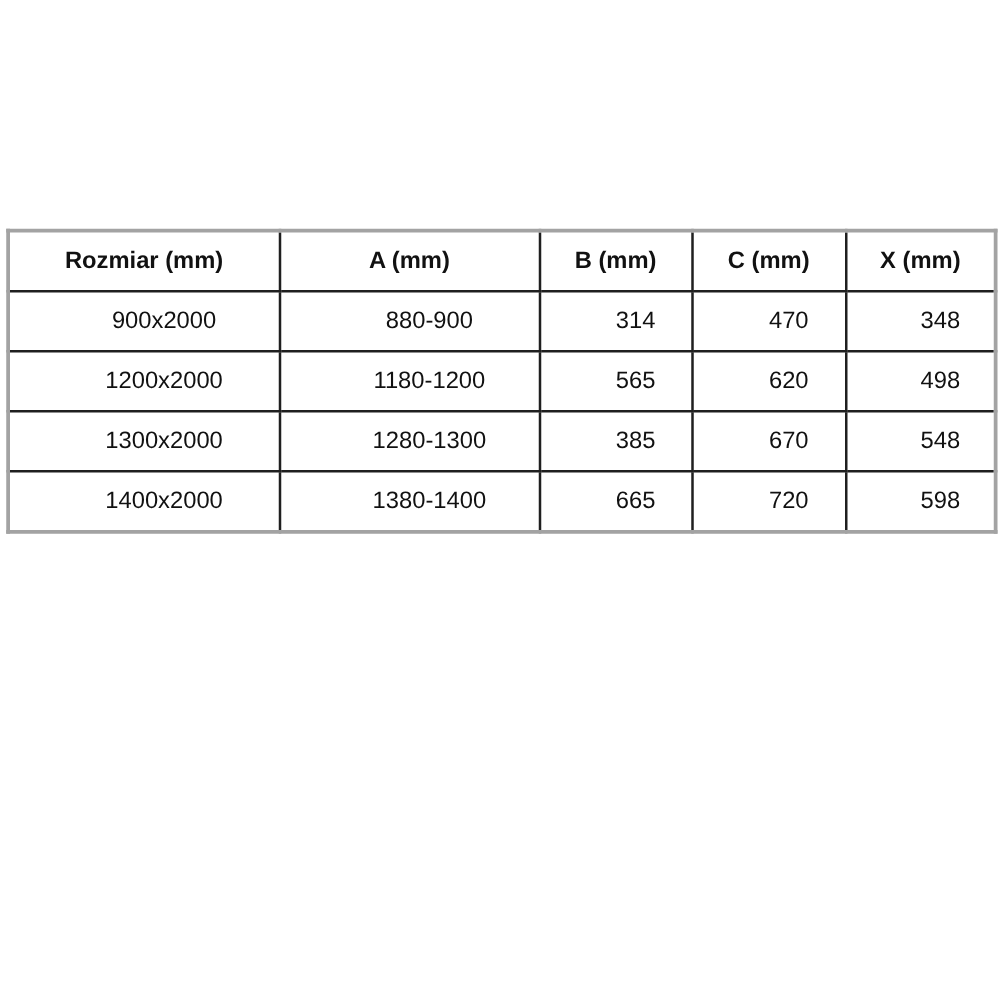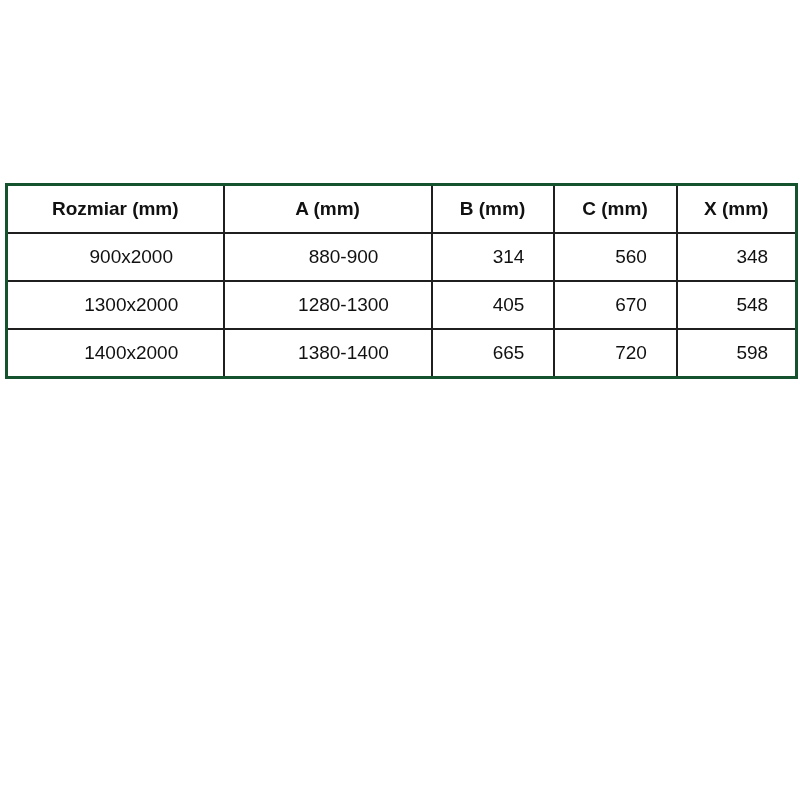--- a/index.html
+++ b/index.html
@@ -17,21 +17,21 @@
     background: #ffffff;
   }
   table.size-table {
     position: absolute;
     left: 5px;
     top: 183px;
     width: 790px;
     border-collapse: collapse;
     table-layout: fixed;
     background: #ffffff;
-    border: 3px solid #14532d;
+    border: 3px solid #a3a3a3;
   }
   table.size-table th,
   table.size-table td {
     border: 2px solid #1f1f1f;
     height: 46px;
     text-align: center;
     vertical-align: middle;
     font-size: 19px;
     color: #111111;
     padding: 0;
@@ -65,27 +65,34 @@
         <th>B (mm)</th>
         <th>C (mm)</th>
         <th>X (mm)</th>
       </tr>
     </thead>
     <tbody>
         <tr>
           <td>900x2000</td>
           <td>880-900</td>
           <td>314</td>
-          <td>560</td>
+          <td>470</td>
           <td>348</td>
+        </tr>
+        <tr>
+          <td>1200x2000</td>
+          <td>1180-1200</td>
+          <td>565</td>
+          <td>620</td>
+          <td>498</td>
         </tr>
         <tr>
           <td>1300x2000</td>
           <td>1280-1300</td>
-          <td>405</td>
+          <td>385</td>
           <td>670</td>
           <td>548</td>
         </tr>
         <tr>
           <td>1400x2000</td>
           <td>1380-1400</td>
           <td>665</td>
           <td>720</td>
           <td>598</td>
         </tr>

